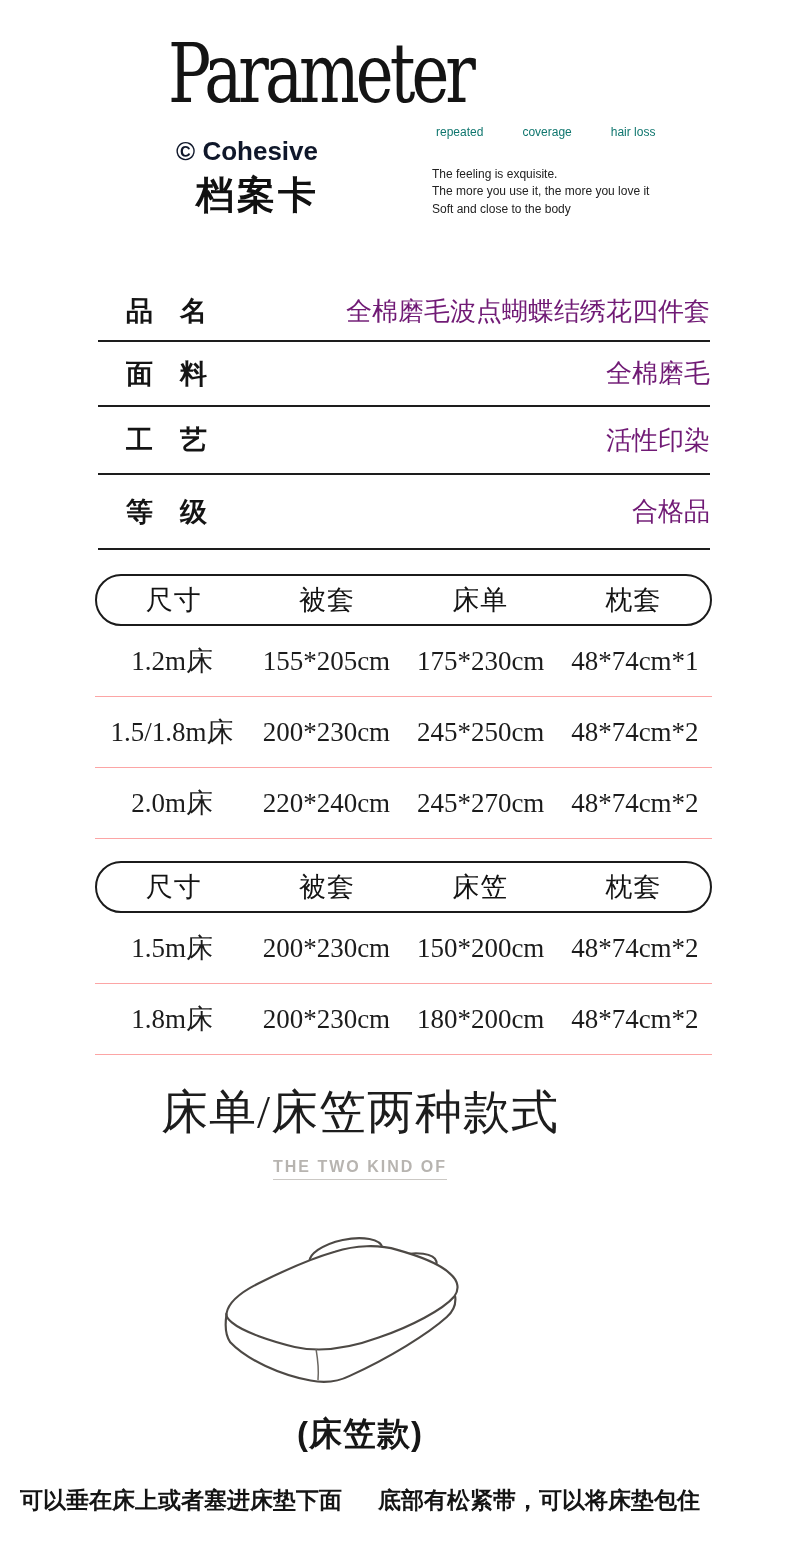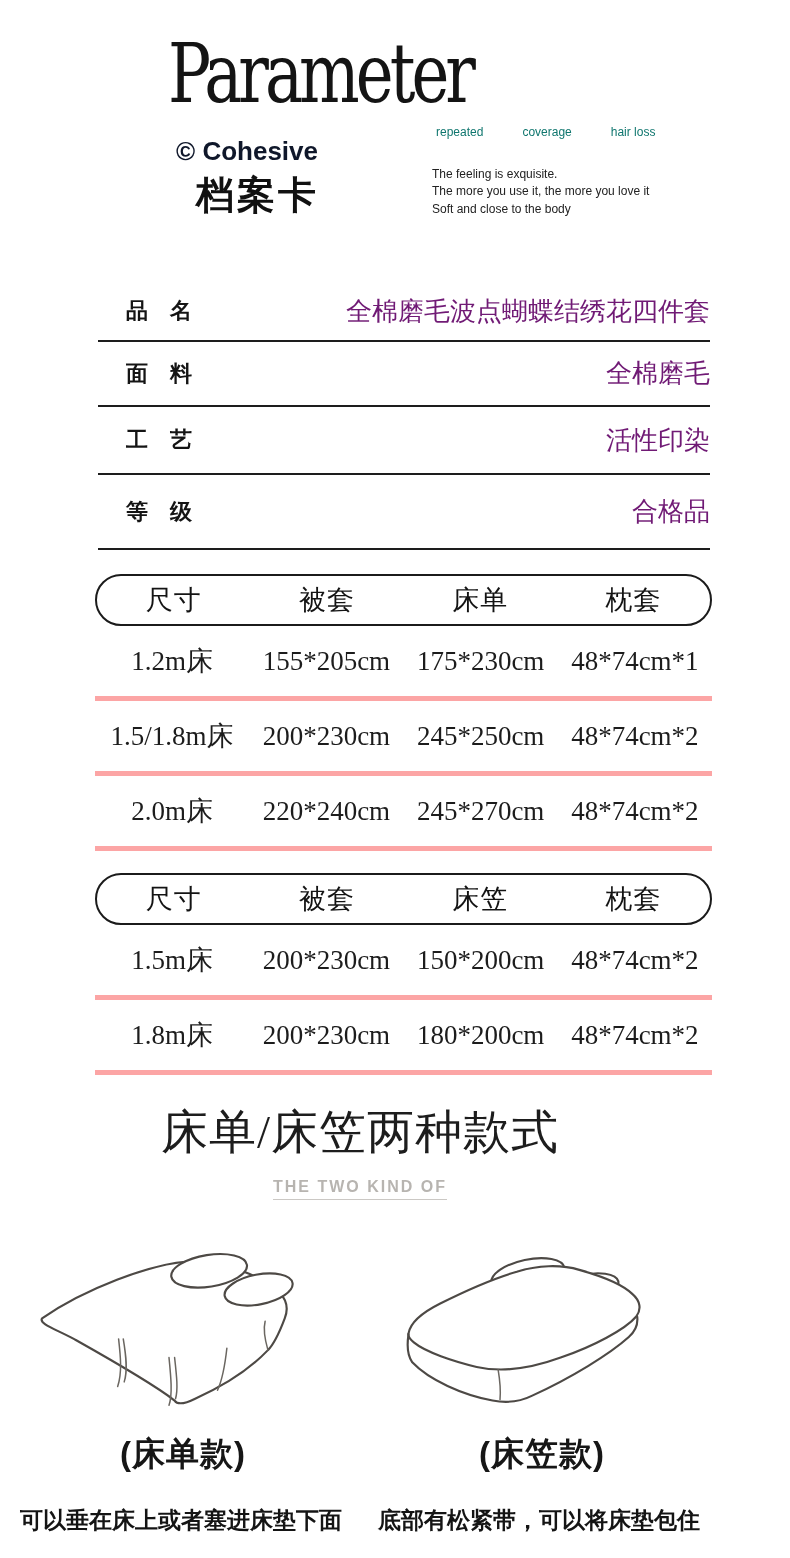--- a/index.html
+++ b/index.html
@@ -20,33 +20,33 @@
       font-size:12px;color:#0f766e;}
   .tagline{position:absolute;left:432px;top:166px;font-size:12px;line-height:1.45;color:#222;}
 
   
   .spec{margin:30px 0 0 98px;width:612px;}
   .spec-row{display:flex;align-items:center;justify-content:space-between;
       height:63px;border-bottom:2px solid #1d1d1d;}
   .spec-row:nth-child(1){height:58px;}
   .spec-row:nth-child(3){height:66px;}
   .spec-row:nth-child(4){height:73px;}
-  .spec-label{margin-left:28px;font-size:22px;font-weight:700;color:#141414;white-space:pre;}
+  .spec-label{margin-left:28px;font-size:27px;font-weight:700;color:#141414;white-space:pre;}
   .spec-value{font-family:"Liberation Serif","DejaVu Serif",serif;
       font-size:26px;color:#701a75;white-space:nowrap;}
 
   
   .sizes{margin-left:95px;width:617px;}
   .sizes.first{margin-top:24px;}
   .sizes.second{margin-top:22px;}
   .pill{box-sizing:border-box;height:52px;border:2px solid #1b1b1b;border-radius:28px;
       display:grid;grid-template-columns:1fr 1fr 1fr 1fr;align-items:center;
       font-size:27px;font-weight:400;color:#131313;text-align:center;letter-spacing:1px;}
   .srow{display:grid;grid-template-columns:1fr 1fr 1fr 1fr;align-items:center;
-      height:70px;border-bottom:5px solid #fca5a5;text-align:center;
+      height:70px;border-bottom:1px solid #fca5a5;text-align:center;
       font-family:"Liberation Serif","DejaVu Serif",serif;font-size:27px;color:#1c1c1c;
       white-space:nowrap;}
 
   
   .styles-heading{margin-top:26px;text-align:center;
       font-family:"Liberation Serif","DejaVu Serif",serif;
       font-size:47px;font-weight:500;color:#1d1d1d;letter-spacing:1px;}
   .styles-sub{margin-top:14px;text-align:center;}
   .styles-sub span{display:inline-block;font-size:16px;letter-spacing:2px;color:#b7b4b0;
       border-bottom:1px solid #cbc8c4;padding-bottom:3px;font-weight:600;}
@@ -148,32 +148,20 @@
     </div>
   </div>
 
   <div class="styles-heading">床单/床笠两种款式</div>
   <div class="styles-sub">
     <span>THE TWO KIND OF</span>
   </div>
 
   <div class="beds">
     <div class="bed">
-      <svg width="330" height="182" viewBox="0 0 330 195">
-        <path class="sketch-fill" d="M14,84 C60,52 130,26 170,23 C205,20 252,40 268,56 C276,64 278,74 274,84 C268,100 262,112 256,118 C235,140 205,158 178,170 C170,174 160,178 156,172 C130,152 80,124 48,106 C30,96 10,90 14,84 Z"></path>
-        <path class="sketch-thin" d="M96,106 C98,124 100,142 95,157 M101,106 C104,124 106,140 102,152"></path>
-        <path class="sketch-thin" d="M150,126 C152,146 154,166 150,177 M156,126 C158,144 160,160 157,170"></path>
-        <path class="sketch-thin" d="M212,116 C210,134 207,150 202,161"></path>
-        <path class="sketch-thin" d="M256,118 C252,104 251,95 253,87"></path>
-        <ellipse class="sketch-fill" cx="193" cy="33" rx="41" ry="17" transform="rotate(-9 193 33)"></ellipse>
-        <ellipse class="sketch-fill" cx="246" cy="53" rx="37" ry="16" transform="rotate(-11 246 53)"></ellipse>
-      </svg>
-      <div class="bed-label">(床单款)</div>
-    </div>
-    <div class="bed">
       <svg width="320" height="182" viewBox="0 0 330 195">
         <ellipse class="sketch-fill" cx="150" cy="38" rx="40" ry="17" transform="rotate(-12 150 38)"></ellipse>
         <ellipse class="sketch-fill" cx="208" cy="54" rx="40" ry="16" transform="rotate(-14 208 54)"></ellipse>
         <path class="sketch-fill" d="M22,100 C24,88 36,78 56,68 C80,56 110,42 138,34 C160,27 185,26 205,32 C230,39 252,48 262,58 C270,65 272,74 266,82 C254,96 220,114 185,126 C155,137 122,142 95,136 C70,130 40,120 28,110 C23,106 21,103 22,100 Z"></path>
         <path class="sketch" d="M22,101 C20,114 21,124 26,131 C44,150 80,166 112,172 C128,175 142,173 154,167 C196,148 238,122 258,104 C266,97 268,90 267,82"></path>
         <path class="sketch-thin" d="M118,139 C120,151 121,161 120,171"></path>
       </svg>
       <div class="bed-label">(床笠款)</div>
     </div>
   </div>

